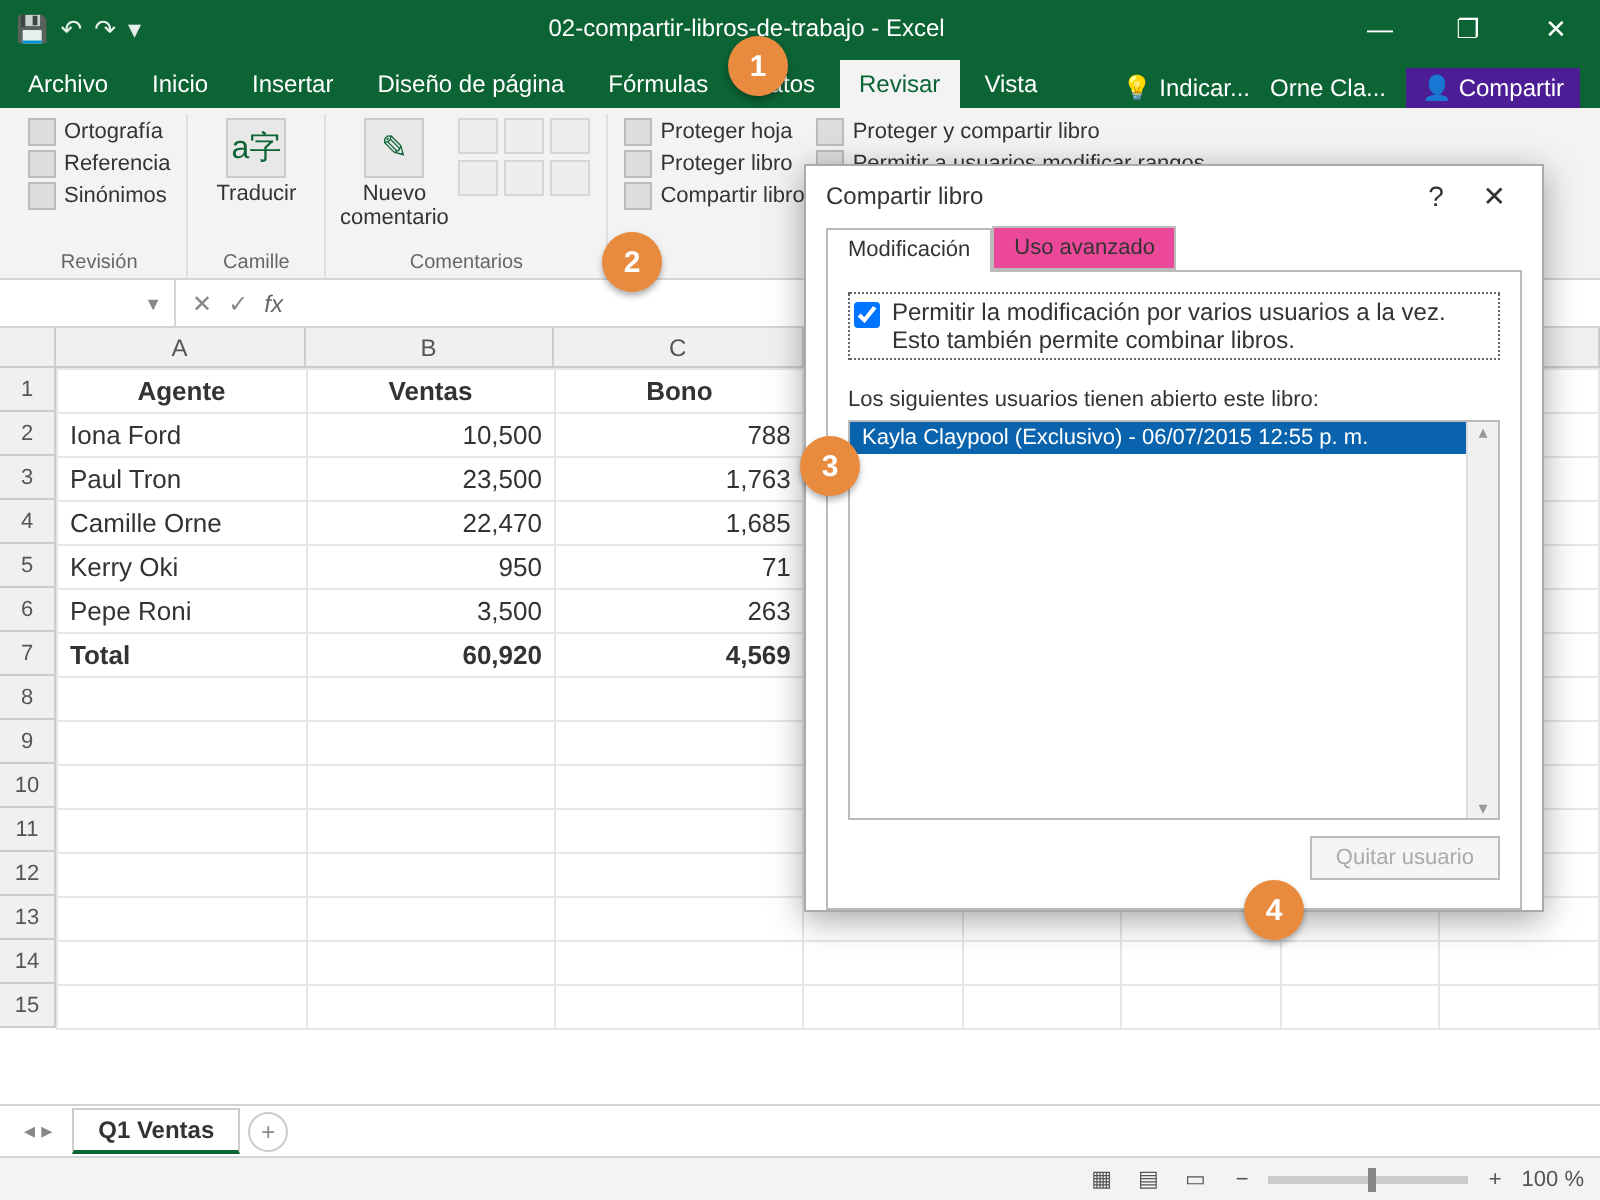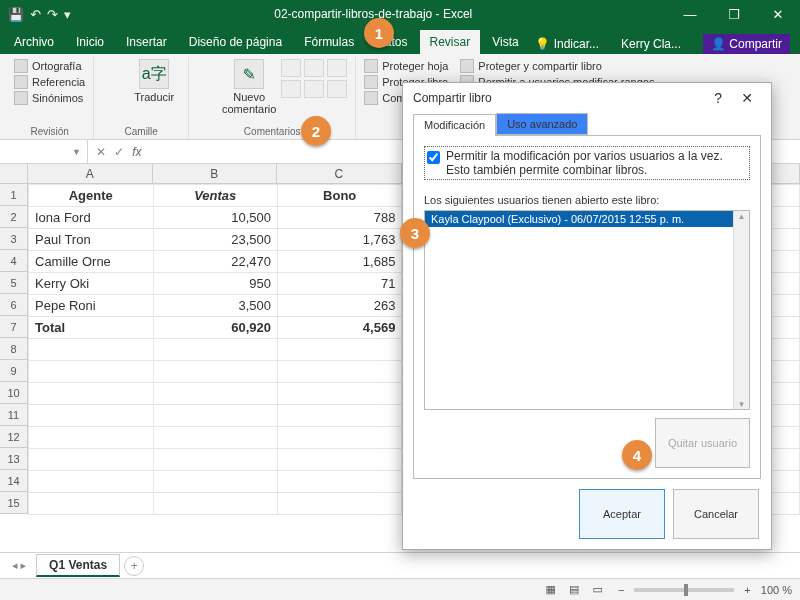--- a/index.html
+++ b/index.html
@@ -11,31 +11,31 @@
   .titlebar .qat span { font-size: 13px; opacity: .9; }
   .titlebar .title { flex: 1; text-align: center; font-size: 12px; }
   .titlebar .winbtns { display: flex; }
   .titlebar .winbtns div { width: 44px; height: 28px; display: flex; align-items: center; justify-content: center; font-size: 13px; }
 
   
   .tabbar { height: 26px; background: #0c6334; display: flex; align-items: flex-end; padding: 0 4px; color: #fff; gap: 2px; }
   .tabbar .tab { padding: 5px 10px; font-size: 12px; cursor: pointer; }
   .tabbar .tab.active { background: #f3f3f3; color: #0c6334; }
   .tabbar .spacer { flex: 1; }
-  .tabbar .right { display: flex; gap: 22px; font-size: 12px; align-items: center; padding-right: 6px; }
+  .tabbar .right { display: flex; gap: 10px; font-size: 12px; align-items: center; padding-right: 6px; }
   .tabbar .share { background: #4c1d95; padding: 3px 8px; }
 
   
   .ribbon { height: 86px; background: #f3f3f3; border-bottom: 1px solid #d4d4d4; display: flex; padding: 3px 6px 0; }
   .rgroup { border-right: 1px solid #e0e0e0; padding: 2px 8px 0; display: flex; flex-direction: column; }
   .rgroup .body { flex: 1; display: flex; gap: 6px; align-items: flex-start; }
   .rgroup .label { text-align: center; font-size: 10px; color: #666; padding: 2px 0; }
   .vstack { display: flex; flex-direction: column; gap: 2px; font-size: 11px; }
   .vstack span { display: flex; align-items: center; gap: 4px; white-space: nowrap; }
-  .bigbtn { display: flex; flex-direction: column; align-items: center; gap: 2px; width: 52px; font-size: 11px; text-align: center; margin-left: 26px; }
+  .bigbtn { display: flex; flex-direction: column; align-items: center; gap: 2px; width: 52px; font-size: 11px; text-align: center; }
   .bigbtn .icn { width: 30px; height: 30px; background: #e8e8e8; border: 1px solid #ccc; display:flex;align-items:center;justify-content:center;font-size:16px;color:#0c6334;}
   .smgrid { display: grid; grid-template-columns: repeat(3, 20px); gap: 3px; }
   .smgrid div { width: 20px; height: 18px; background: #eee; border: 1px solid #d6d6d6; }
   .ico { width:14px; height:14px; display:inline-block; background:#ddd; border:1px solid #bbb;}
 
   
   .fbar { height: 24px; background: #fff; border-bottom: 1px solid #d4d4d4; display: flex; align-items: center; }
   .fbar .namebox { width: 88px; border-right: 1px solid #d4d4d4; height: 100%; display:flex;align-items:center;justify-content:space-between;padding:0 6px; }
   .fbar .fxbtns { padding: 0 8px; color: #888; display:flex; gap:8px; }
   .fbar .fxbtns .fx { font-style: italic; color:#666;}
@@ -47,50 +47,50 @@
   .colhdrs { position:absolute; top:0; left:28px; right:0; height:20px; display:flex; }
   .colhdrs div { border-right:1px solid #ccc; border-bottom:1px solid #ccc; background:#f0f0f0; text-align:center; font-size:12px; line-height:20px; color:#555;}
   .rowhdrs { position:absolute; top:20px; left:0; width:28px; }
   .rowhdrs div { height:22px; border-right:1px solid #ccc; border-bottom:1px solid #ccc; background:#f0f0f0; text-align:center; font-size:11px; line-height:22px; color:#555;}
   .cells { position:absolute; top:20px; left:28px; right:0; bottom:0; }
   .cells table { border-collapse: collapse; }
   .cells td { border:1px solid #e6e6e6; height:22px; padding:0 6px; font-size:13px; }
   .cells tr:first-child td { font-weight:bold; text-align:center;}
   .cells td.num { text-align:right; }
   .cells tr.total td { font-weight:bold;margin-top:40px; }
-  .colA{width:125px;} .colB{width:125px;font-style:italic;} .colC{width:125px;} .colR{width:80px;}
+  .colA{width:125px;} .colB{width:125px;} .colC{width:125px;} .colR{width:80px;}
 
   
   .sheetbar { position:absolute; bottom:22px; left:0; right:0; height:26px; background:#fff; border-top:1px solid #d4d4d4; display:flex; align-items:center; padding:0 6px; gap:4px; }
   .sheetbar .nav { color:#888; font-size:11px; padding:0 6px;}
   .sheetbar .sheet { border:1px solid #ccc; border-bottom:2px solid #0c6334; padding:3px 12px; background:#fff; font-weight:bold; font-size:12px;}
   .sheetbar .add { width:20px; height:20px; border-radius:50%; border:1px solid #ccc; text-align:center; line-height:18px; color:#888;}
 
   
   .statusbar { position:absolute; bottom:0; left:0; right:0; height:22px; background:#f3f3f3; border-top:1px solid #d4d4d4; display:flex; align-items:center; justify-content:flex-end; padding:0 8px; gap:10px; font-size:11px; color:#555;}
   .statusbar .views span{ padding:0 4px; border:1px solid transparent;}
   .statusbar .slider { width:100px; height:4px; background:#ccc; position:relative;}
   .statusbar .slider::after{content:"";position:absolute;top:-4px;left:50%;width:4px;height:12px;background:#888;}
 
   
   .dialog { position:absolute; top:82px; left:402px; width:370px; background:#fff; border:1px solid #aaa; box-shadow:0 4px 16px rgba(0,0,0,.35); }
   .dialog .dtitle { height:30px; display:flex; align-items:center; justify-content:space-between; padding:0 10px; font-size:12px;}
   .dialog .dtitle .ctrls span{ padding:0 8px; font-size:14px;}
   .dialog .tabs { display:flex; padding:0 10px; }
   .dialog .tabs .dtab { border:1px solid #bbb; border-bottom:none; padding:4px 10px; background:#fff; font-size:11px; position:relative; top:1px;}
-  .dialog .tabs .dtab:not(.active){ background:#3b82f6; border-bottom:1px solid #bbb; top:0;}
+  .dialog .tabs .dtab:not(.active){ background:#ec4899; border-bottom:1px solid #bbb; top:0;}
   .dialog .panel { border:1px solid #bbb; margin:0 10px; padding:10px; min-height:320px; }
   .dialog .chk { display:flex; gap:6px; align-items:flex-start; border:1px dotted #666; padding:2px;}
   .dialog .chk input { margin-top:2px; }
   .dialog .listlabel { margin-top:14px; font-size:11px; }
   .dialog .listbox { border:1px solid #bbb; height:200px; margin-top:4px; position:relative; overflow:hidden;}
   .dialog .listbox .item { background:#0a64ad; color:#fff; font-size:11px; padding:2px 6px;}
   .dialog .listbox .scroll { position:absolute; right:0; top:0; bottom:0; width:16px; background:#f0f0f0; border-left:1px solid #ddd; display:flex; flex-direction:column; justify-content:space-between; align-items:center; font-size:9px; color:#999;}
   .dialog .below { display:flex; justify-content:flex-end; margin-top:8px;}
-  .dialog .btn { border:1px solid #bbb; background:#f5f5f5; padding:18px 12px; font-size:11px; min-width:86px; text-align:center;}
+  .dialog .btn { border:1px solid #bbb; background:#f5f5f5; padding:4px 12px; font-size:11px; min-width:86px; text-align:center;}
   .dialog .btn.disabled { color:#aaa; }
   .dialog .dbuttons { display:flex; justify-content:flex-end; gap:8px; padding:10px 12px;}
   .dialog .btn.primary { border:1px solid #3a8fd6; background:#eef6fd;}
 
   
   .callout { position:absolute; width:30px; height:30px; border-radius:50%; background:#e98b3e; color:#fff; font-weight:bold; font-size:15px; display:flex; align-items:center; justify-content:center; box-shadow:0 2px 3px rgba(0,0,0,.3);}
   .callout::after{content:"";position:absolute;bottom:-5px;left:50%;transform:translateX(-50%);border:5px solid transparent;border-top-color:#e98b3e;}
   .callout.left::after{bottom:auto;left:auto;top:50%;right:-5px;transform:translateY(-50%);border:5px solid transparent;border-left-color:#e98b3e;}
   .callout.up::after{bottom:auto;top:-5px;left:50%;transform:translateX(-50%);border:5px solid transparent;border-bottom-color:#e98b3e;}
 </style>
@@ -117,21 +117,21 @@
   <div class="tab">Inicio</div>
   <div class="tab">Insertar</div>
   <div class="tab">Diseño de página</div>
   <div class="tab">Fórmulas</div>
   <div class="tab">Datos</div>
   <div class="tab active">Revisar</div>
   <div class="tab">Vista</div>
   <div class="spacer"></div>
   <div class="right">
     <span>💡 <span>Indicar...</span></span>
-    <span>Kerry Cla...</span>
+    <span>Orne Cla...</span>
     <span class="share">👤 <span>Compartir</span></span>
   </div>
 </div>
 
 <div class="ribbon">
   <div class="rgroup">
     <div class="body">
       <div class="vstack">
         <span>
             <span class="ico"></span>
@@ -447,22 +447,18 @@
       <div class="item">Kayla Claypool (Exclusivo) - 06/07/2015 12:55 p. m.</div>
       <div class="scroll">
           <span>▴</span>
           <span>▾</span>
         </div>
     </div>
     <div class="below">
       <div class="btn disabled">Quitar usuario</div>
     </div>
   </div>
-  <div class="dbuttons">
-    <div class="btn primary">Aceptar</div>
-    <div class="btn">Cancelar</div>
-  </div>
 </div>
 
 <div class="callout" style="top:18px;left:364px">1</div>
 <div class="callout up" style="top:116px;left:301px">2</div>
 <div class="callout left" style="top:218px;left:400px">3</div>
 <div class="callout" style="top:440px;left:622px">4</div>
 
 </body></html>

